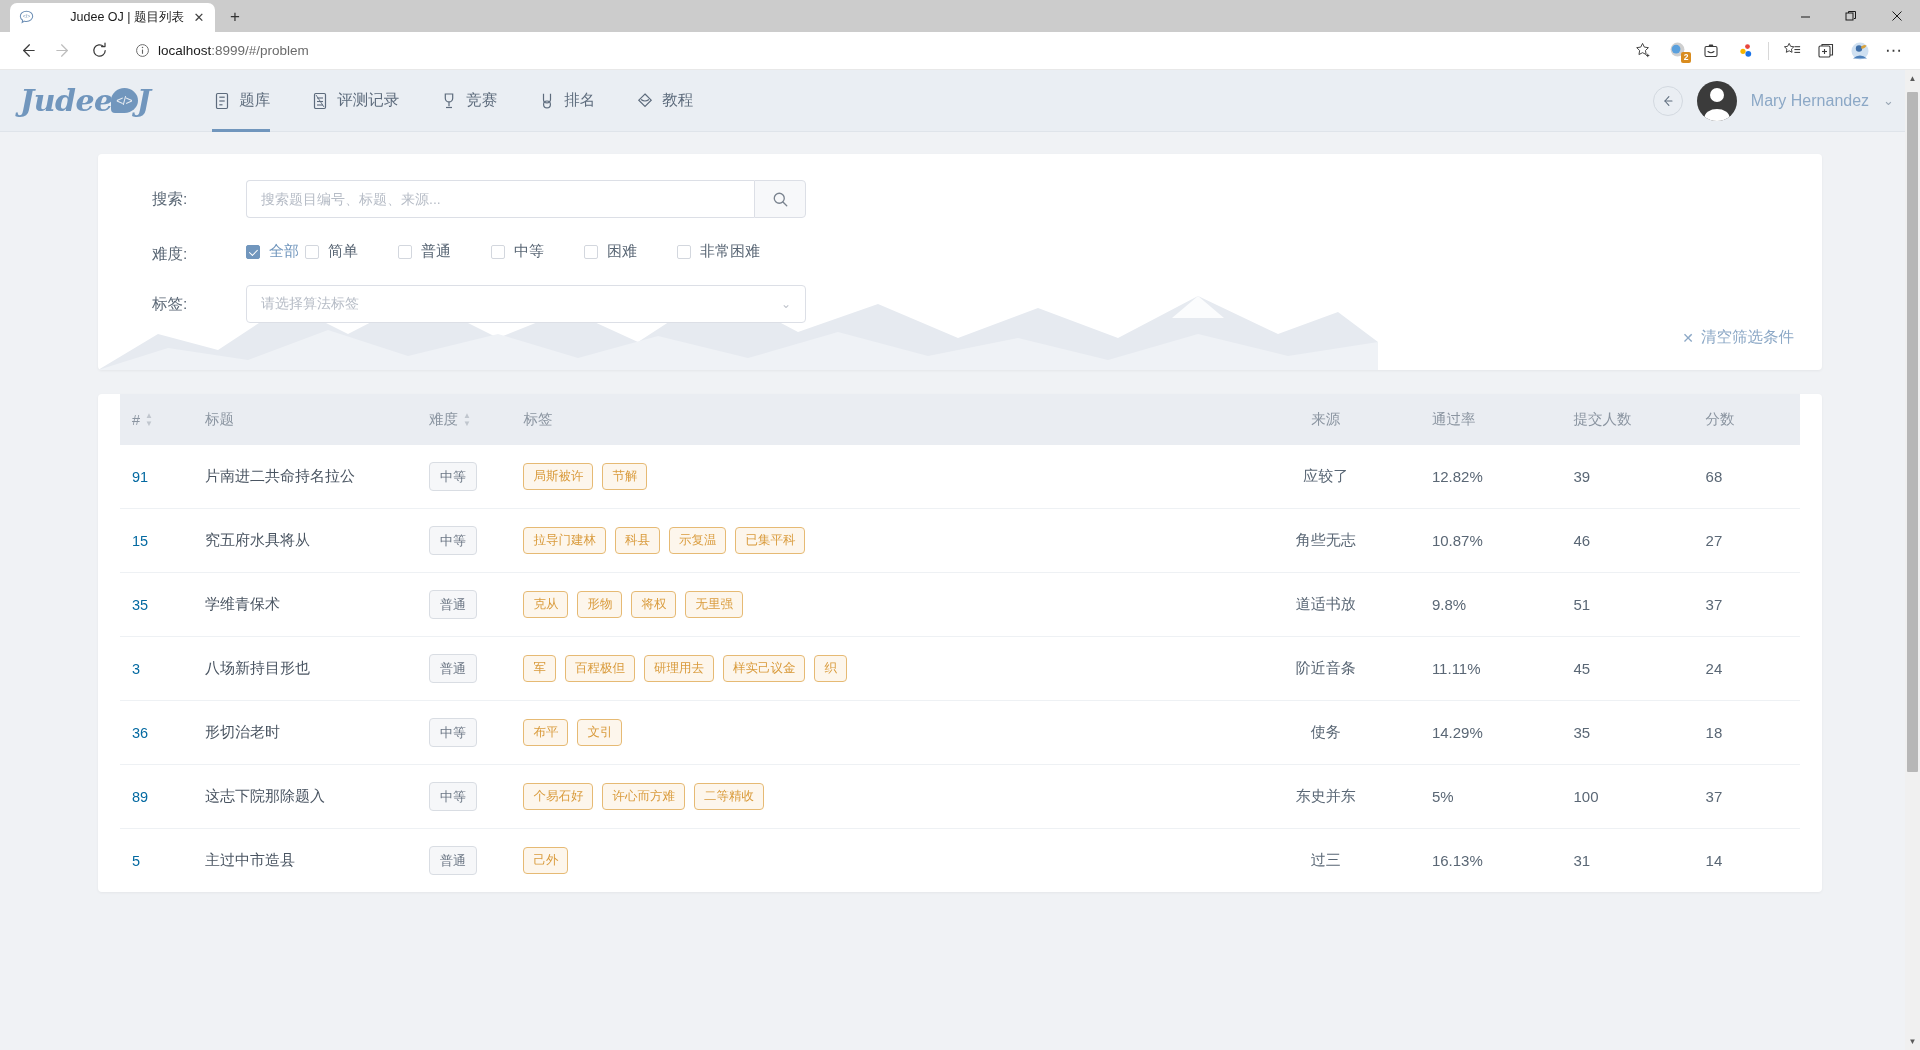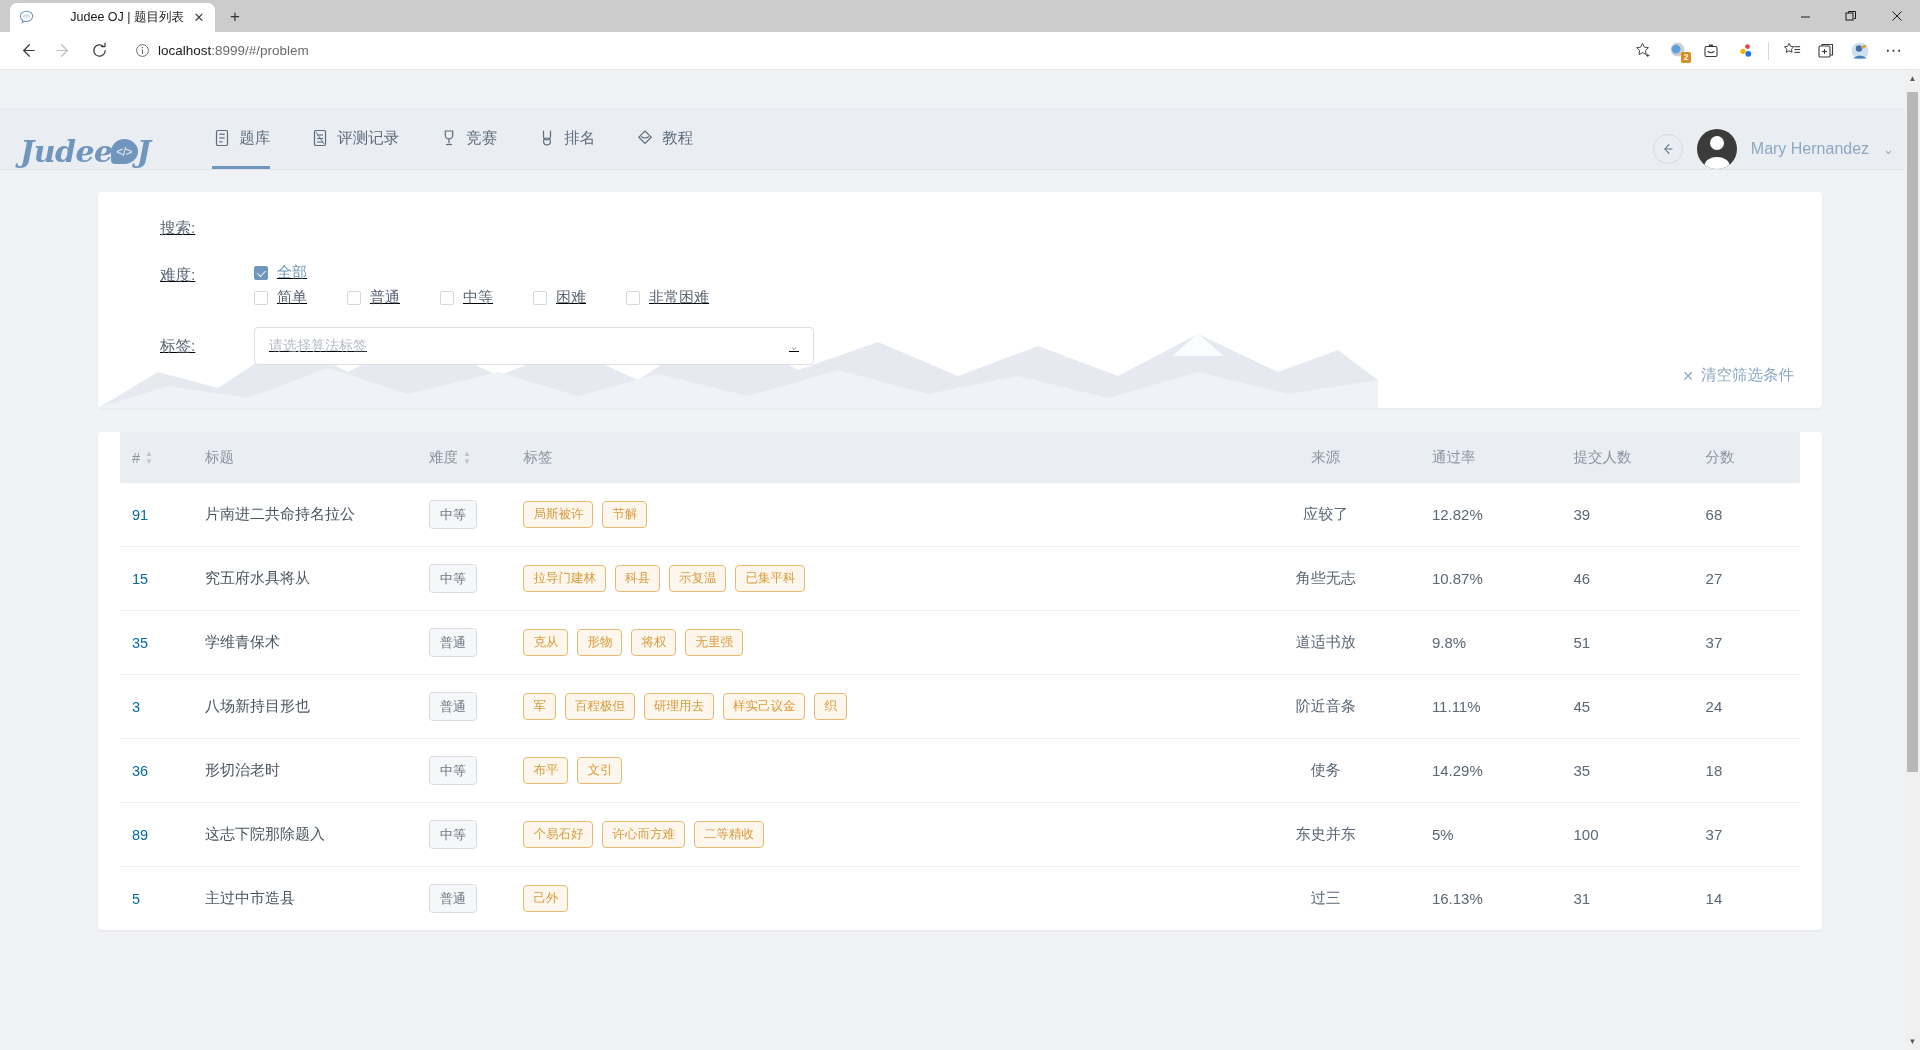--- a/index.html
+++ b/index.html
@@ -118,24 +118,23 @@
     height: calc(1050px - 32px - 38px);
     background: #f0f2f5;
     overflow: hidden;
     position: relative;
   }
 
   
   .app-header {
     height: 62px;
     background: #eaeef3;
-    display: flex; align-items: flex-end;
+    display: flex; align-items: center;
     padding: 0 26px 0 20px;
     border-bottom: 1px solid #dfe4ea;
-    margin-top: 38px;
   }
   .logo {
     font-family: "DejaVu Serif", serif;
     font-size: 30px;
     font-style: italic;
     font-weight: 700;
     color: #7196bd;
     display: flex; align-items: center;
     gap: 1px;
     letter-spacing: -0.5px;
@@ -203,24 +202,23 @@
     height: calc(100% - 62px);
     overflow: hidden;
   }
 
   
   .filter-card {
     background: #ffffff;
     border-radius: 4px;
     position: relative;
     overflow: hidden;
-    padding: 26px 0 20px 16px;
+    padding: 26px 0 20px 8px;
     box-shadow: 0 1px 3px rgba(0,0,0,0.05);
     min-height: 216px;
-    text-decoration: underline;
   }
   .mountains { position: absolute; left: 0; right: 0; bottom: 0; height: 132px; pointer-events: none; }
   .filter-row { display: flex; align-items: center; position: relative; z-index: 2; padding-left: 22px; }
   .filter-label {
     width: 118px;
     font-size: 15.5px;
     color: #5a6775;
     text-align: left;
     padding-left: 24px;
   }
@@ -242,21 +240,21 @@
   .search-btn {
     width: 52px; height: 38px;
     border: 1px solid #dcdfe6;
     border-radius: 0 4px 4px 0;
     background: #f7f8fa;
     display: flex; align-items: center; justify-content: center;
     color: #7a838f;
     cursor: pointer;
   }
 
-  .diff-block { display: flex; flex-direction: column; gap: 6px; padding-top: 2px; }
+  .diff-block { display: flex; flex-direction: row; gap: 6px; padding-top: 2px; }
   .cb-row { display: flex; align-items: center; gap: 0; }
   .cb {
     display: flex; align-items: center; gap: 9px;
     margin-right: 40px;
     cursor: pointer;
     font-size: 15px;
     color: #5a6775;
   }
   .cb:last-child { margin-right: 0; }
   .cb-box {
@@ -588,20 +586,29 @@
 
     <div class="filter-card">
       <svg class="mountains" viewBox="0 0 1280 132" preserveAspectRatio="none">
         <path d="M0 132 L60 96 L120 112 L190 66 L250 96 L320 60 L400 100 L470 72 L540 104 L620 52 L700 94 L780 66 L860 100 L940 70 L1020 100 L1100 58 L1180 96 L1240 74 L1280 104 L1280 132 Z" fill="#e6eaf0"></path>
         <path d="M0 132 L70 110 L150 122 L230 92 L310 118 L400 96 L480 120 L560 98 L650 120 L740 94 L830 118 L920 100 L1010 122 L1100 96 L1190 118 L1280 104 L1280 132 Z" fill="#eff2f6"></path>
         <path d="M190 66 L215 84 L165 84 Z M620 52 L648 76 L592 76 Z M1100 58 L1126 80 L1074 80 Z" fill="#fbfcfd"></path>
       </svg>
 
       <div class="filter-row" style="margin-bottom:22px;">
         <div class="filter-label">搜索:</div>
+        <div class="search-wrap">
+          <input class="search-input" type="text" placeholder="搜索题目编号、标题、来源..." style="">
+          <div class="search-btn">
+            <svg width="17" height="17" viewBox="0 0 18 18">
+              <circle cx="7.7" cy="7.7" r="5.3" fill="none" stroke="#7a838f" stroke-width="1.4"></circle>
+              <line x1="11.6" y1="11.6" x2="15.6" y2="15.6" stroke="#7a838f" stroke-width="1.4" stroke-linecap="round"></line>
+            </svg>
+          </div>
+        </div>
       </div>
 
       <div class="filter-row" style="align-items:flex-start; margin-bottom:20px;">
         <div class="filter-label" style="padding-top:4px;">难度:</div>
         <div class="diff-block">
           <div class="cb-row">
             <label class="cb selected">
               <span class="cb-box checked"></span>
               <span>全部</span>
             </label>

